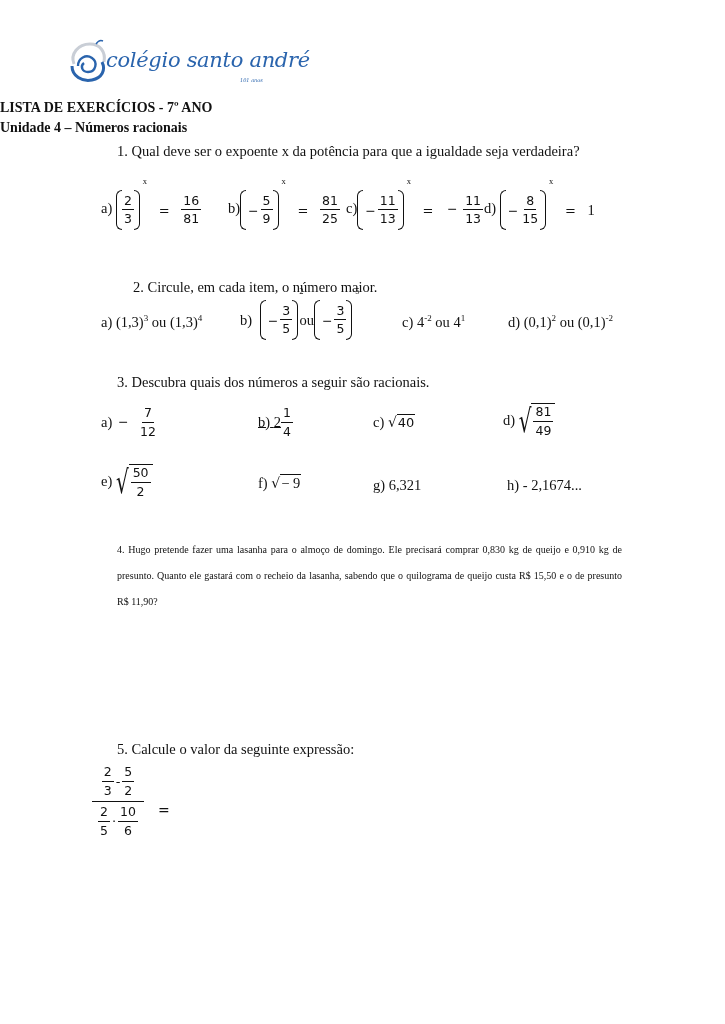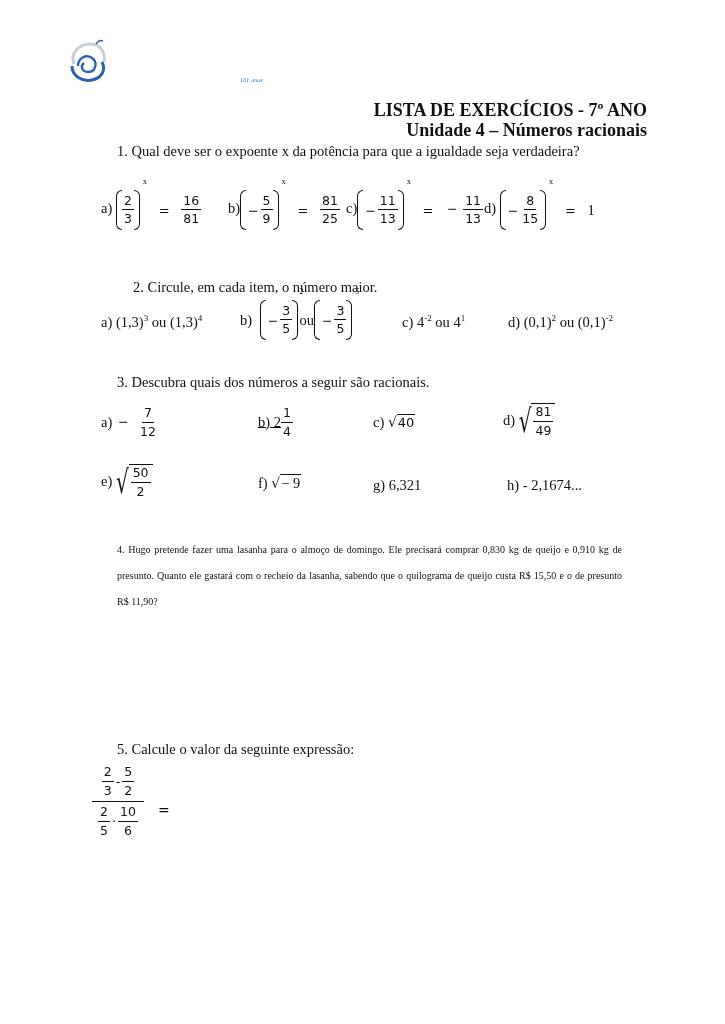--- a/index.html
+++ b/index.html
@@ -7,21 +7,21 @@
     body { position: relative; font-family: "Liberation Serif", serif; color: #111; font-size: 14.5px; }
     .abs { position: absolute; }
 
     
     .logo { left: 66px; top: 36px; width: 200px; height: 50px; }
     .logo-mark { position: absolute; left: 0; top: 2px; width: 44px; height: 44px; }
     .logo-text { position: absolute; left: 40px; top: 12px; font-family: "DejaVu Serif", serif; font-style: italic; font-size: 21px; color: #2a64ad; letter-spacing: -0.3px; white-space: nowrap; }
     .logo-sub { position: absolute; left: 174px; top: 41px; font-family: "DejaVu Serif", serif; font-style: italic; font-size: 5px; color: #2a64ad; white-space: nowrap; }
 
     
-    .title { left: 0; width: 647px; text-align: right; font-weight: bold; font-size: 18px; }
+    .title { left: 0; width: 647px; text-align: left; font-weight: bold; font-size: 14px; }
 
     .line { white-space: nowrap; }
 
     
     .frac { display: inline-flex; flex-direction: column; align-items: center; vertical-align: middle; font-family: "DejaVu Sans", sans-serif; font-size: 12.5px; line-height: 1; }
     .frac .num { padding: 0 2px 2px 2px; border-bottom: 1.3px solid #111; }
     .frac .den { padding: 3px 2px 0 2px; }
     .paren { display: inline-flex; align-items: center; vertical-align: middle; }
     .paren .pl, .paren .pr { display: inline-block; width: 6px; height: 40px; border: 1.3px solid #111; }
     .paren .pl { border-right: none; border-radius: 7px 0 0 7px; }
@@ -46,20 +46,21 @@
 </head>
 <body>
 
 <div class="abs logo">
   <svg class="logo-mark" viewBox="0 0 44 44">
     <path d="M8 26 C4 16 12 6 24 6 C34 6 40 14 38 24" fill="none" stroke="#c9ced6" stroke-width="3"></path>
     <path d="M6 28 C6 38 16 44 26 42 C36 40 40 32 36 24" fill="none" stroke="#2a64ad" stroke-width="3"></path>
     <path d="M12 28 C12 20 20 16 26 20 C32 24 30 34 22 34 C16 34 14 28 18 25" fill="none" stroke="#2a64ad" stroke-width="2.4"></path>
     <path d="M30 6 C32 3 35 2 37 3" fill="none" stroke="#2a64ad" stroke-width="1.4"></path>
   </svg>
+  <span class="logo-text">colégio santo andré</span>
   <span class="logo-sub">101 anos</span>
 </div>
 
 <div class="abs title" style="top:100px;">LISTA DE EXERCÍCIOS - 7º ANO</div>
 <div class="abs title" style="top:120px;">Unidade 4 – Números racionais</div>
 
 <div class="abs line" style="left:117px; top:143px;text-align:center;">1. Qual deve ser o expoente x da potência para que a igualdade seja verdadeira?</div>
 
 <div class="abs line" style="left:101px; top:190px;">
   <span>a)</span>

